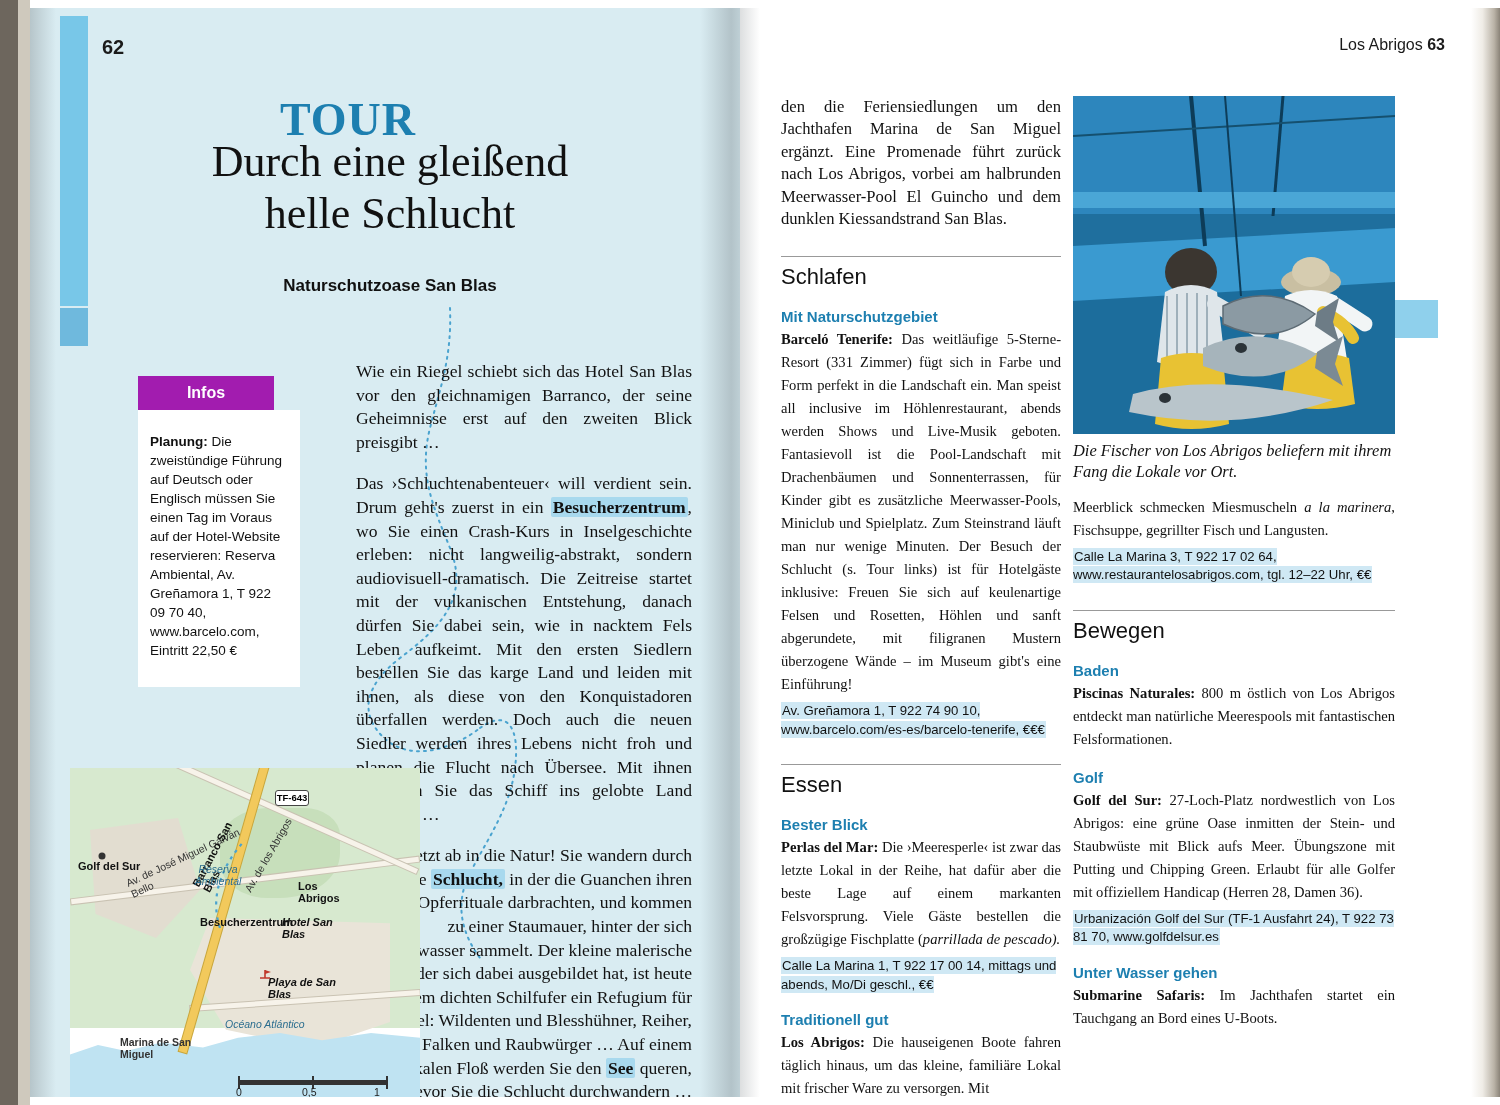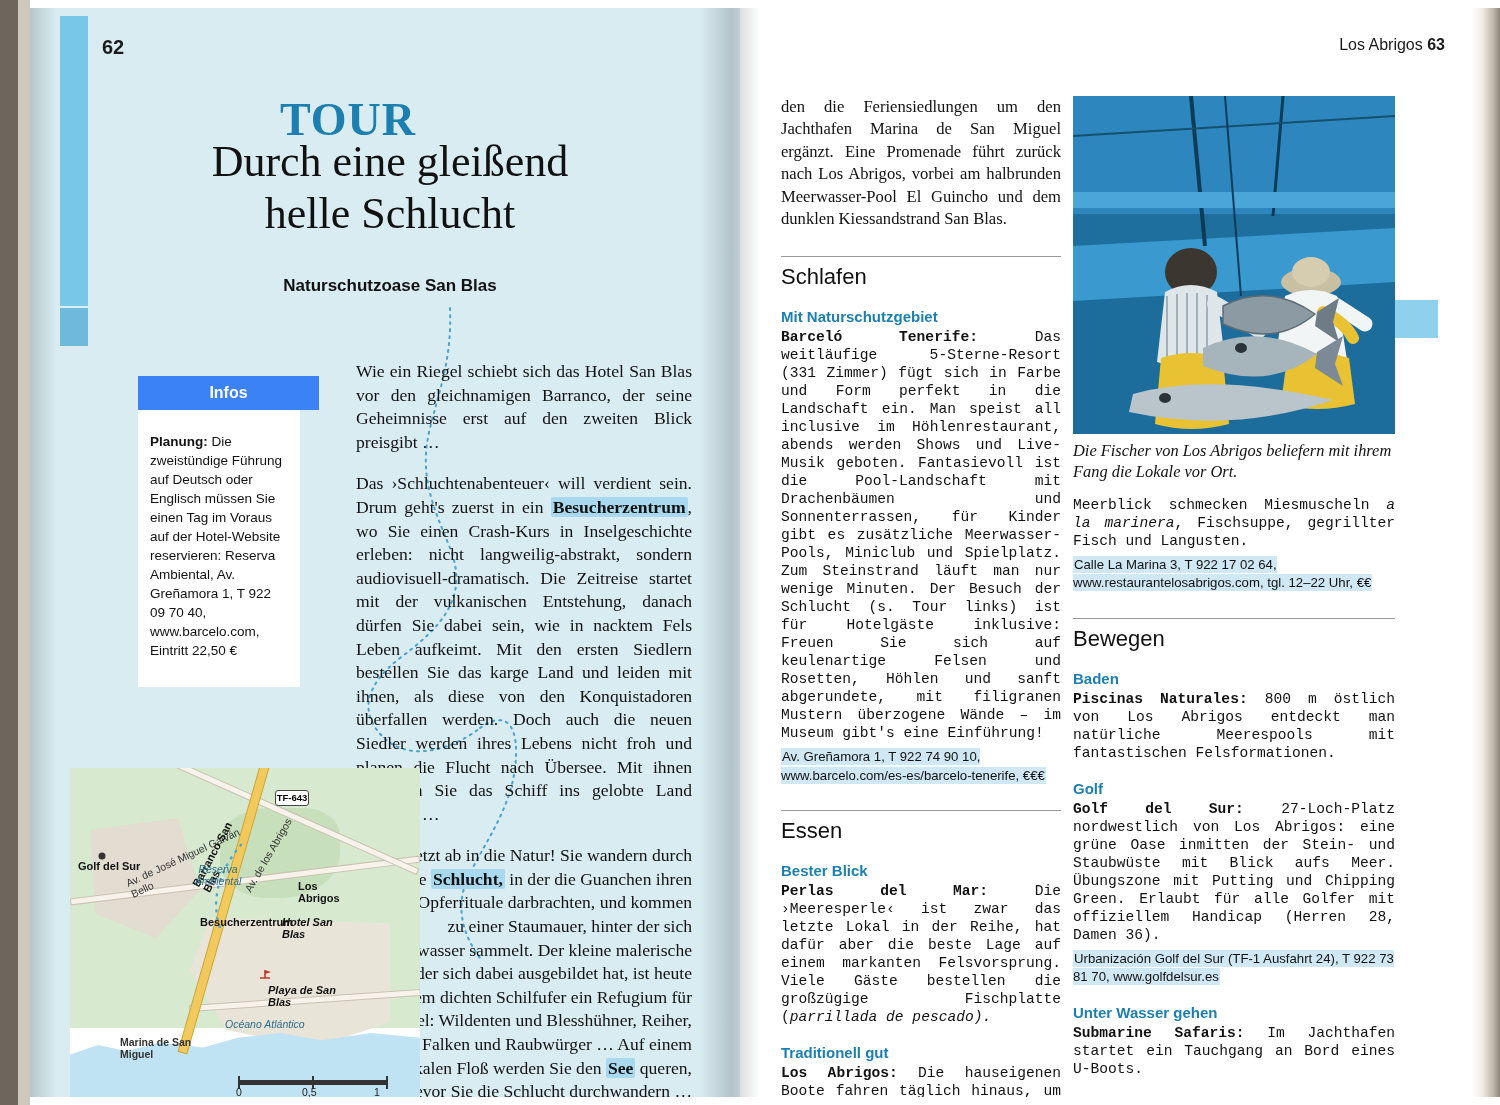--- a/index.html
+++ b/index.html
@@ -71,22 +71,22 @@
     font-size:44px; line-height:52px; color:#111; font-weight:normal;
   }
   .tour-sub {
     position:absolute; left:60px; top:268px; width:600px; text-align:center;
     font-family:"Liberation Sans", sans-serif;
     font-weight:bold; font-size:17px; color:#111;
   }
 
   
   .infos-flag {
-    position:absolute; left:108px; top:368px; width:181px; height:34px;
-    background:#3b82f6;
+    position:absolute; left:108px; top:368px; width:136px; height:34px;
+    background:#a21caf;
   }
   .infos-flag span {
     display:block; text-align:center; line-height:34px;
     color:#fff; font-family:"Liberation Sans", sans-serif;
     font-weight:bold; font-size:16px;
   }
   .infos-flag:after {
     content:""; position:absolute; left:66px; top:34px;
     border-left:15px solid transparent; border-right:15px solid transparent;
     border-top:12px solid #000;
@@ -183,22 +183,22 @@
   .h2 {
     font-family:"Liberation Sans", sans-serif;
     font-size:22px; color:#111; font-weight:normal;
     border-top:1.5px solid #999; padding-top:7px; margin:26px 0 12px 0;
   }
   .h3 {
     font-family:"Liberation Sans", sans-serif;
     font-size:15px; color:#1d7fb0; font-weight:bold; margin:18px 0 3px 0;
   }
   .entry {
-    font-family:Liberation Mono, monospace;
-    font-size:14.6px; line-height:18px; text-align:justify; color:#111;
+    font-family:Liberation Serif, serif;
+    font-size:14.6px; line-height:23px; text-align:justify; color:#111;
     margin:0 0 5px 0;
   }
   .entry b { font-weight:bold; }
   .entry i { font-style:italic; }
   .addr {
     font-family:"Liberation Sans", sans-serif;
     font-size:13.2px; line-height:17.4px; color:#111;
     background:#cfe8f4; display:inline; padding:1px 1px;
   }
   .addr-wrap { margin:0 0 4px 0; }
@@ -268,21 +268,21 @@
       </svg>
 
       <div class="mlabel b" style="left:8px; top:92px;">Golf del Sur</div>
       <div class="mlabel rot3" style="left:54px; top:110px; width:130px;">Av. de José Miguel Galván Bello</div>
       <div class="mlabel b rot1" style="left:120px; top:115px; width:90px;">Barranco San Blas</div>
       <div class="mlabel rot2" style="left:172px; top:120px; width:100px;">Av. de los Abrigos</div>
       <div class="mlabel it" style="left:118px; top:95px; width:60px;text-align:center;">Reserva Ambiental</div>
       <div class="mlabel b" style="left:228px; top:112px; width:50px;">Los Abrigos</div>
       <div class="mlabel b" style="left:130px; top:148px; width:70px;">Besucherzentrum</div>
       <div class="mlabel b it" style="left:212px; top:148px; width:60px; color:#111;">Hotel San Blas</div>
-      <div class="mlabel b it" style="left:198px; top:208px; width:70px; color:#111;margin-top:8px;">Playa de San Blas</div>
+      <div class="mlabel b it" style="left:198px; top:208px; width:70px; color:#111;">Playa de San Blas</div>
       <div class="mlabel it" style="left:155px; top:250px; width:80px;">Océano Atlántico</div>
       <div class="mlabel" style="left:50px; top:268px; width:80px; font-weight:bold;">Marina de San Miguel</div>
       <svg style="position:absolute;left:188px;top:198px" width="14" height="14">
         <path d="M2,12 L12,12 M7,12 L7,4" stroke="#c0392b" stroke-width="1.6"></path>
         <path d="M7,4 L13,6 L7,8 Z" fill="#c0392b"></path>
       </svg>
     </div>
 
     <div class="scalebar">
       <div class="bar"></div>
@@ -315,20 +315,23 @@
       <div class="addr-wrap">
         <span class="addr">Av. Greñamora 1, T 922 74 90 10, www.barcelo.com/es-es/barcelo-tenerife, €€€</span>
       </div>
 
       <div class="h2">Essen</div>
 
       <div class="h3">Bester Blick</div>
       <p class="entry">
         <b>Perlas del Mar:</b><span> Die ›Meeresperle‹ ist zwar das letzte Lokal in der Reihe, hat dafür aber die beste Lage auf einem markanten Felsvorsprung. Viele Gäste bestellen die großzügige Fischplatte (</span><i>parrillada de pescado).</i>
       </p>
+      <div class="addr-wrap">
+        <span class="addr">Calle La Marina 1, T 922 17 00 14, mittags und abends, Mo/Di geschl., €€</span>
+      </div>
 
       <div class="h3">Traditionell gut</div>
       <p class="entry">
         <b>Los Abrigos:</b><span> Die hauseigenen Boote fahren täglich hinaus, um das kleine, familiäre Lokal mit frischer Ware zu versorgen. Mit</span>
       </p>
     </div>
 
     <div class="photo">
       <svg width="322" height="338" viewBox="0 0 322 338">
         <rect x="0" y="0" width="322" height="338" fill="#2f8ec4"></rect>

